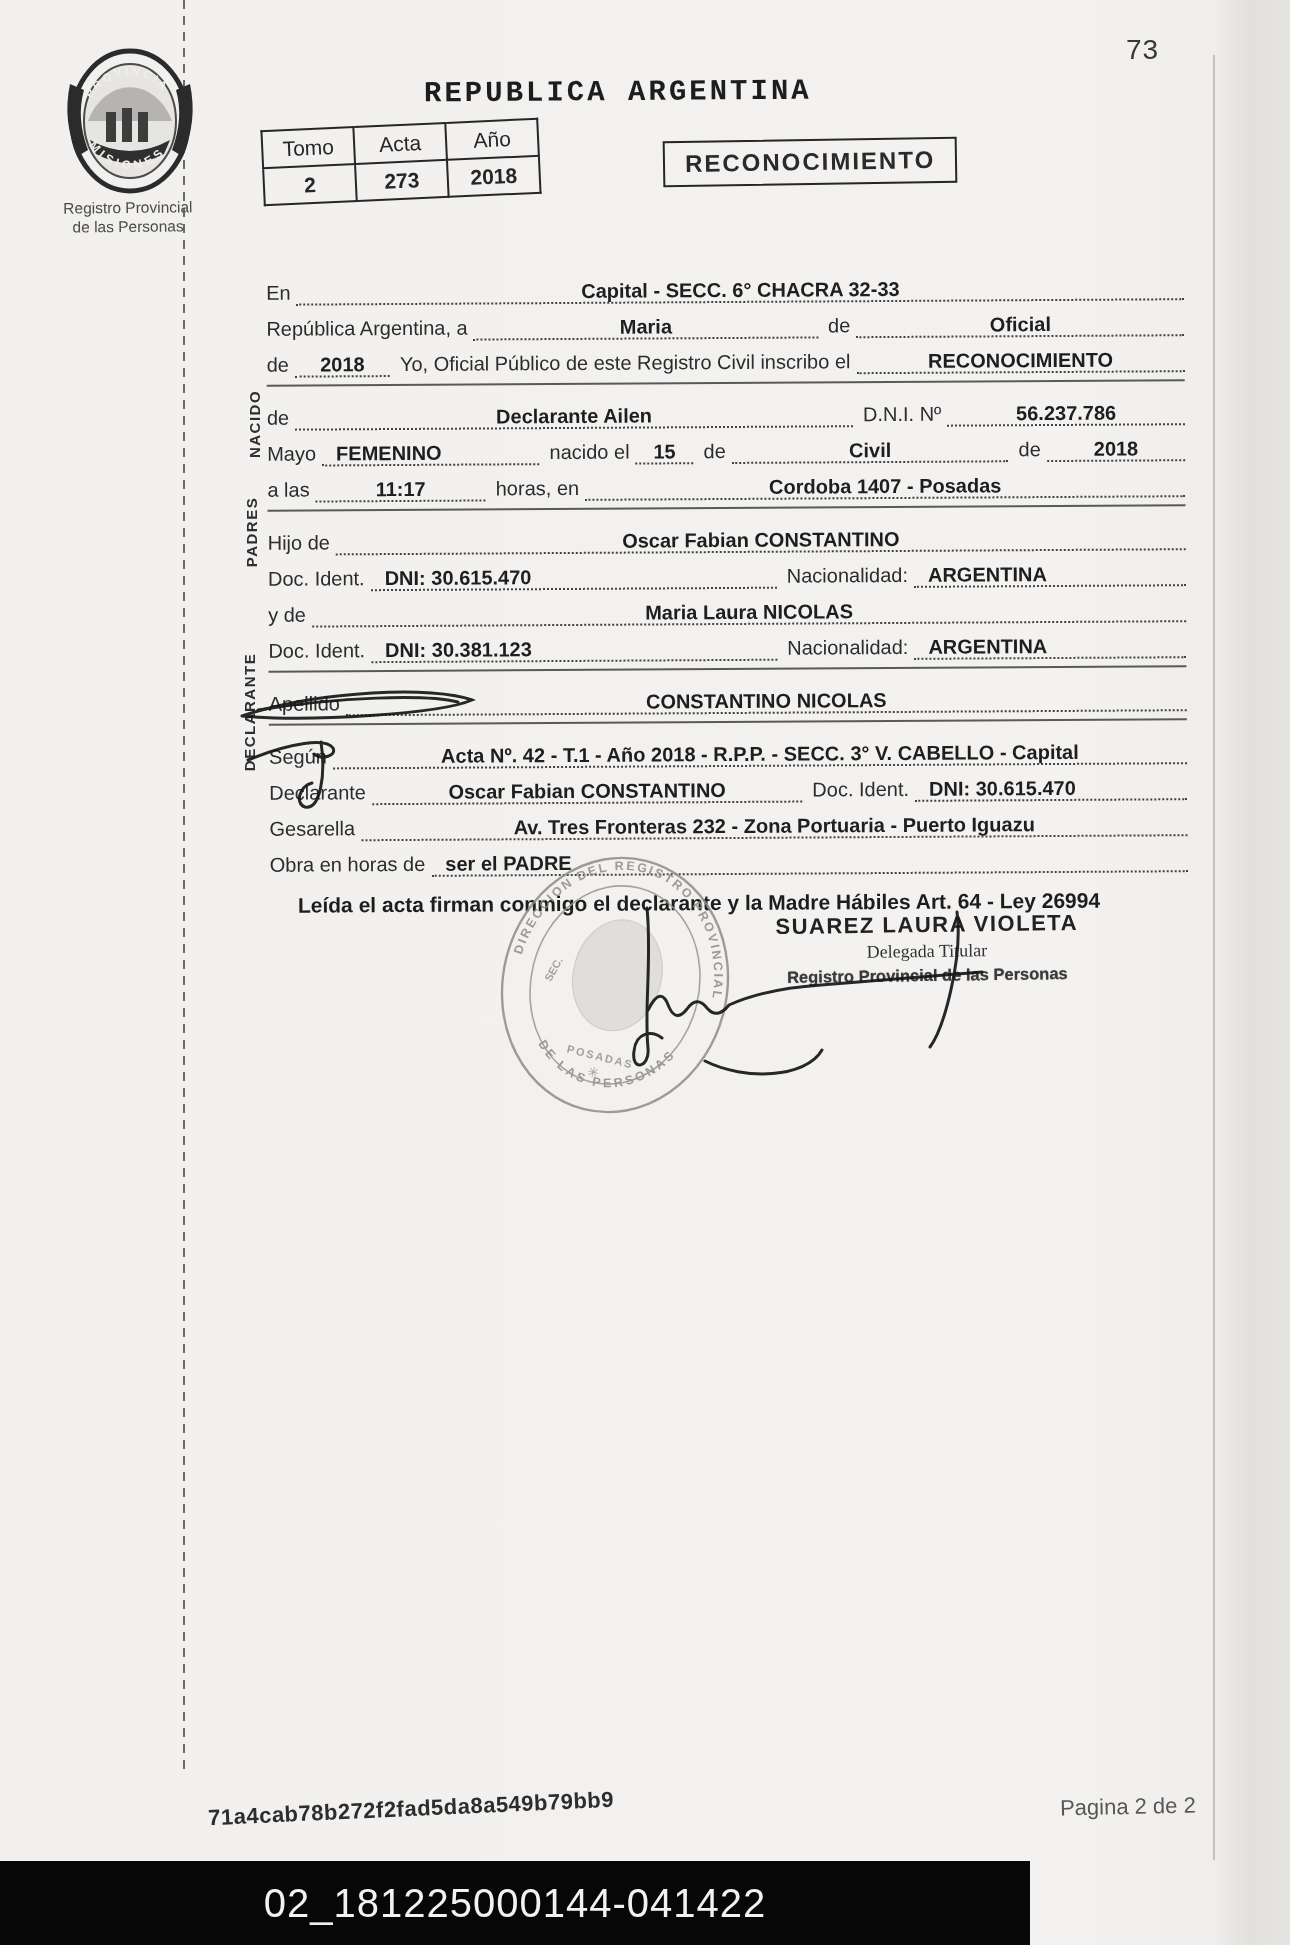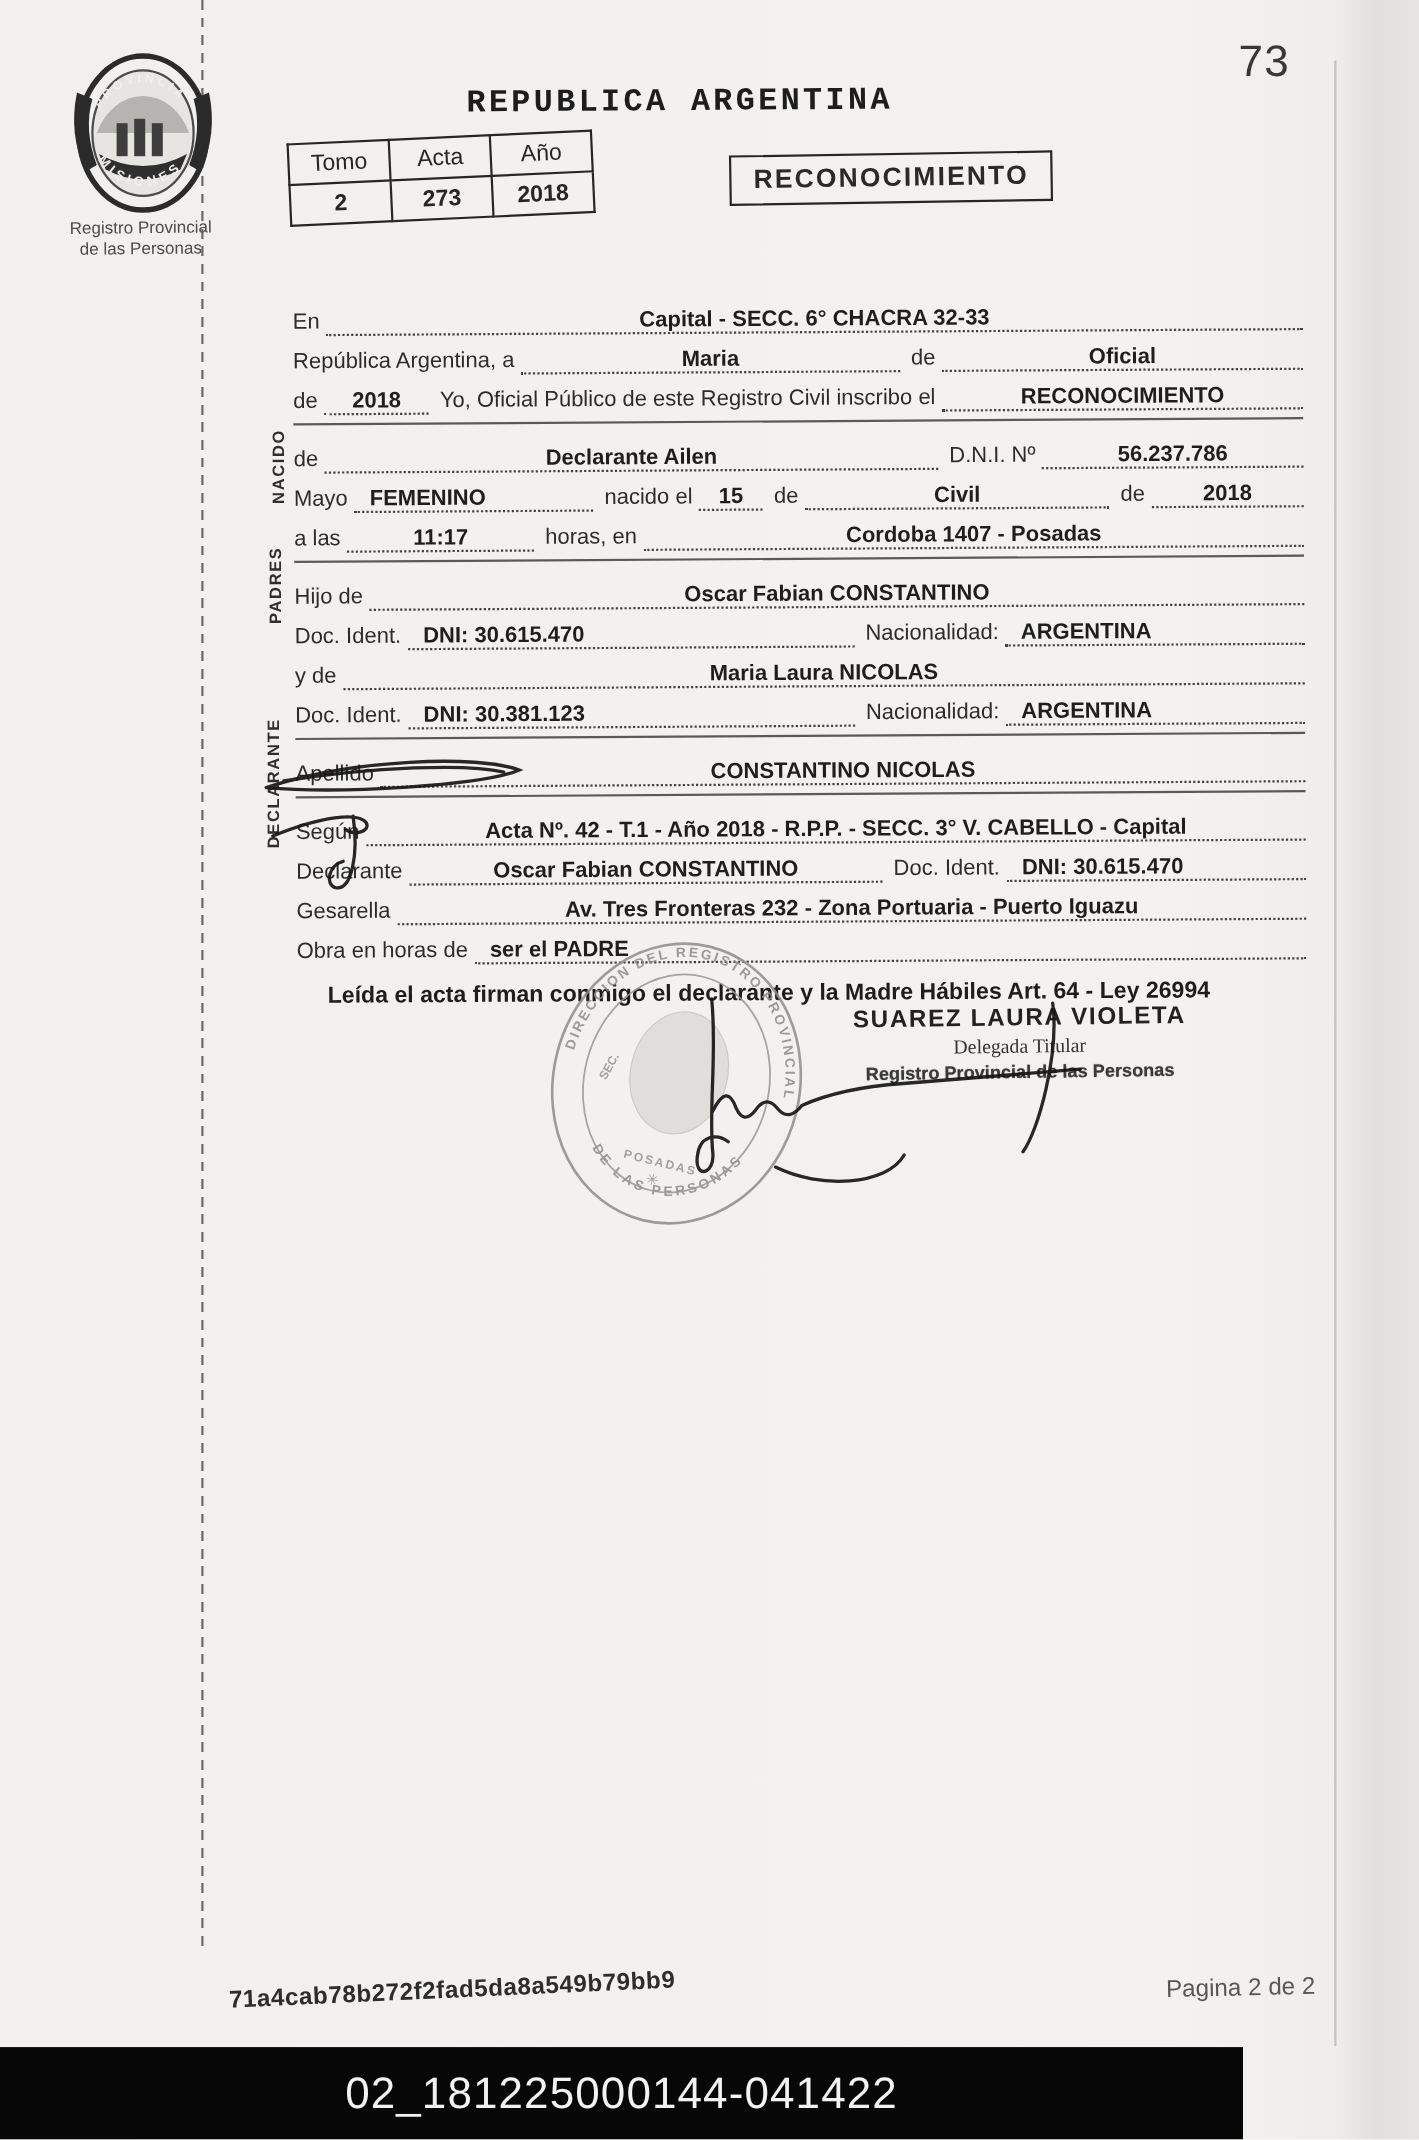--- a/index.html
+++ b/index.html
@@ -7,21 +7,21 @@
     width:1290px;height:1945px;position:relative;overflow:hidden;
     background:linear-gradient(90deg,#f1f0ee 0%,#f3f2f0 82%,#efeeec 94%,#e2e0dd 97%,#e6e4e1 100%);
     font-family:"Liberation Sans",sans-serif;color:#232323;
   }
   .abs{position:absolute;}
   
   .crease-left{left:183px;top:0;width:2px;height:1775px;
     background:repeating-linear-gradient(180deg,#3c3c3c 0 9px,transparent 9px 16px);opacity:.75;}
   .edge-right{left:1213px;top:55px;width:2px;height:1805px;background:#b7b5b2;opacity:.8;}
   
-  .page-num{left:1126px;top:34px;font-size:40px;color:#383838;letter-spacing:1px;}
+  .page-num{left:1126px;top:34px;font-size:28px;color:#383838;letter-spacing:1px;}
   .doc-title{left:424px;top:76px;font-family:"Liberation Mono","DejaVu Sans Mono",monospace;
     font-weight:bold;font-size:29px;letter-spacing:3px;color:#1d1d1d;transform:rotate(-0.4deg);}
   
   .ta-table{left:262px;top:124px;transform:rotate(-2.6deg);border-collapse:collapse;}
   .ta-table td{border:2.4px solid #262626;text-align:center;font-size:21px;color:#262626;
     width:88px;height:33px;background:transparent;}
   .ta-table tr:last-child td{font-weight:bold;}
   .recon-box{left:663px;top:139px;transform:rotate(-0.9deg);border:2.6px solid #262626;
     padding:7px 20px;font-size:24px;letter-spacing:2px;font-weight:600;color:#2a2a2a;}
   
@@ -46,21 +46,21 @@
   
   .signer{left:752px;top:912px;width:350px;text-align:center;transform:rotate(-0.8deg);}
   .signer .s-name{font-size:22px;font-weight:600;letter-spacing:1.5px;color:#222;}
   .signer .s-title{font-family:"Liberation Serif",serif;font-size:18px;color:#333;margin-top:3px;}
   .signer .s-org{font-size:16.5px;font-weight:bold;color:#3a3a3a;margin-top:4px;
     text-shadow:0 0 1px #777;}
   
   .hash{left:208px;top:1796px;font-size:22px;font-weight:bold;color:#2d2d2d;
     letter-spacing:.5px;transform:rotate(-2.6deg);}
   .pagina{left:1060px;top:1794px;font-size:22px;color:#575757;transform:rotate(-1.2deg);}
-  .scan-bar{left:0;bottom:0;width:1130px;height:84px;background:#070707;
+  .scan-bar{left:0;bottom:0;width:1030px;height:84px;background:#070707;
     display:flex;align-items:center;justify-content:center;}
   .scan-bar span{color:#f2f2f2;font-size:40px;letter-spacing:1px;}
   svg{overflow:visible;}
 </style>
 </head>
 <body>
 
 <div class="abs crease-left"></div>
 <div class="abs edge-right"></div>
 

